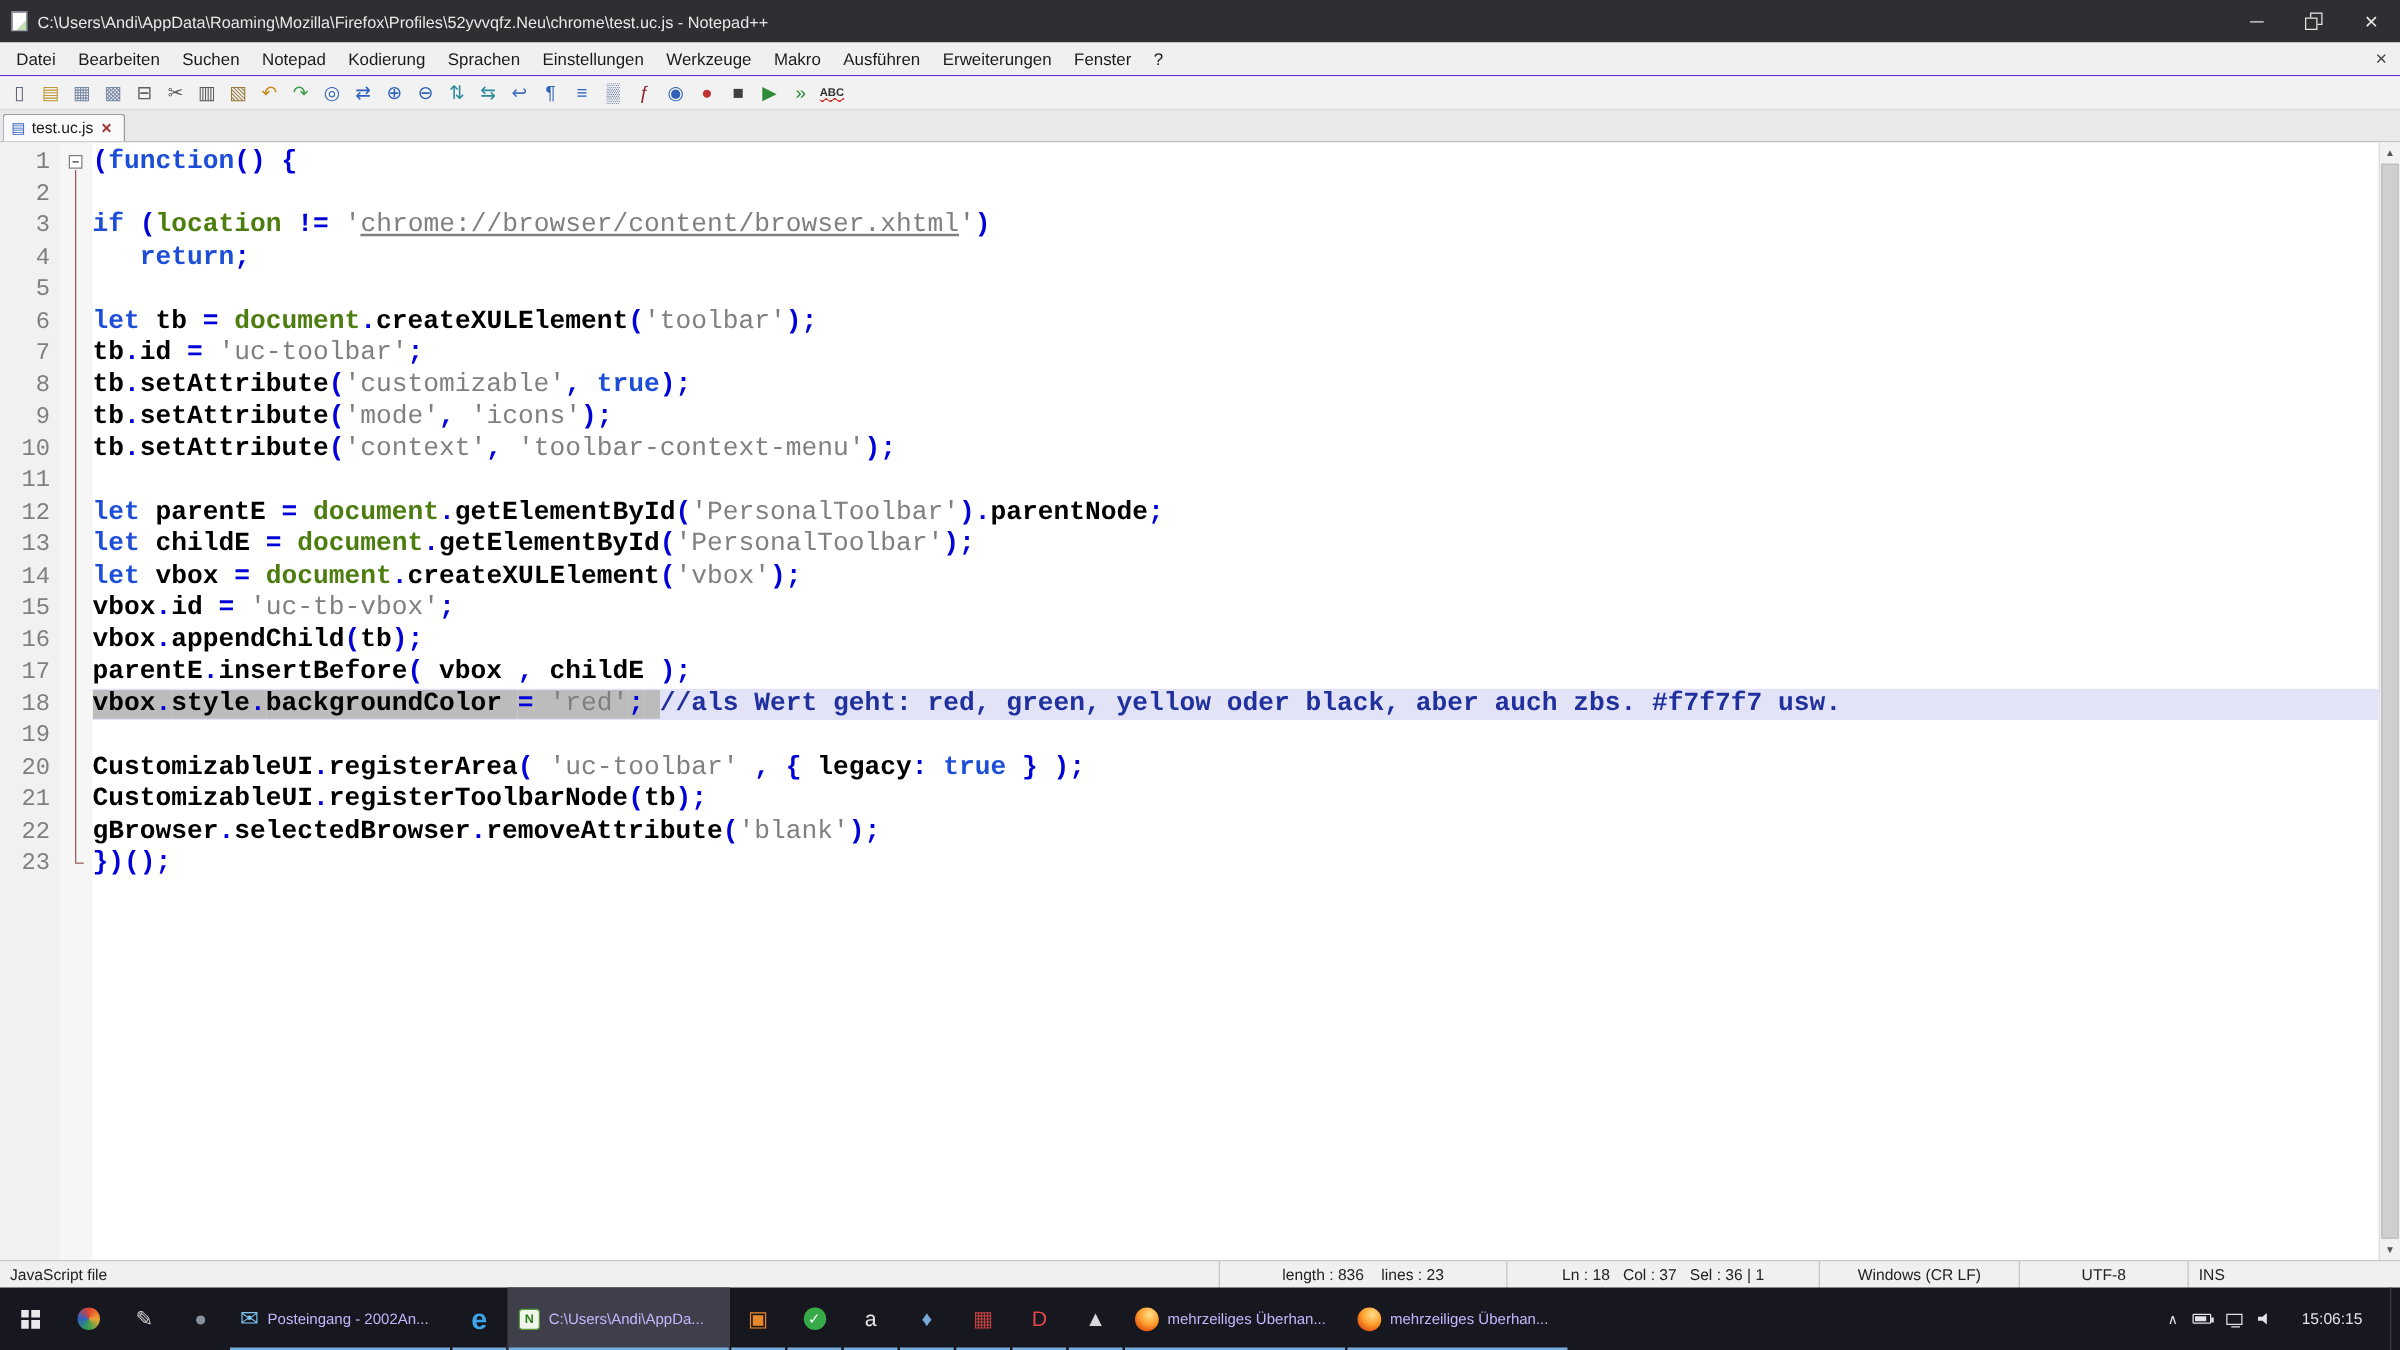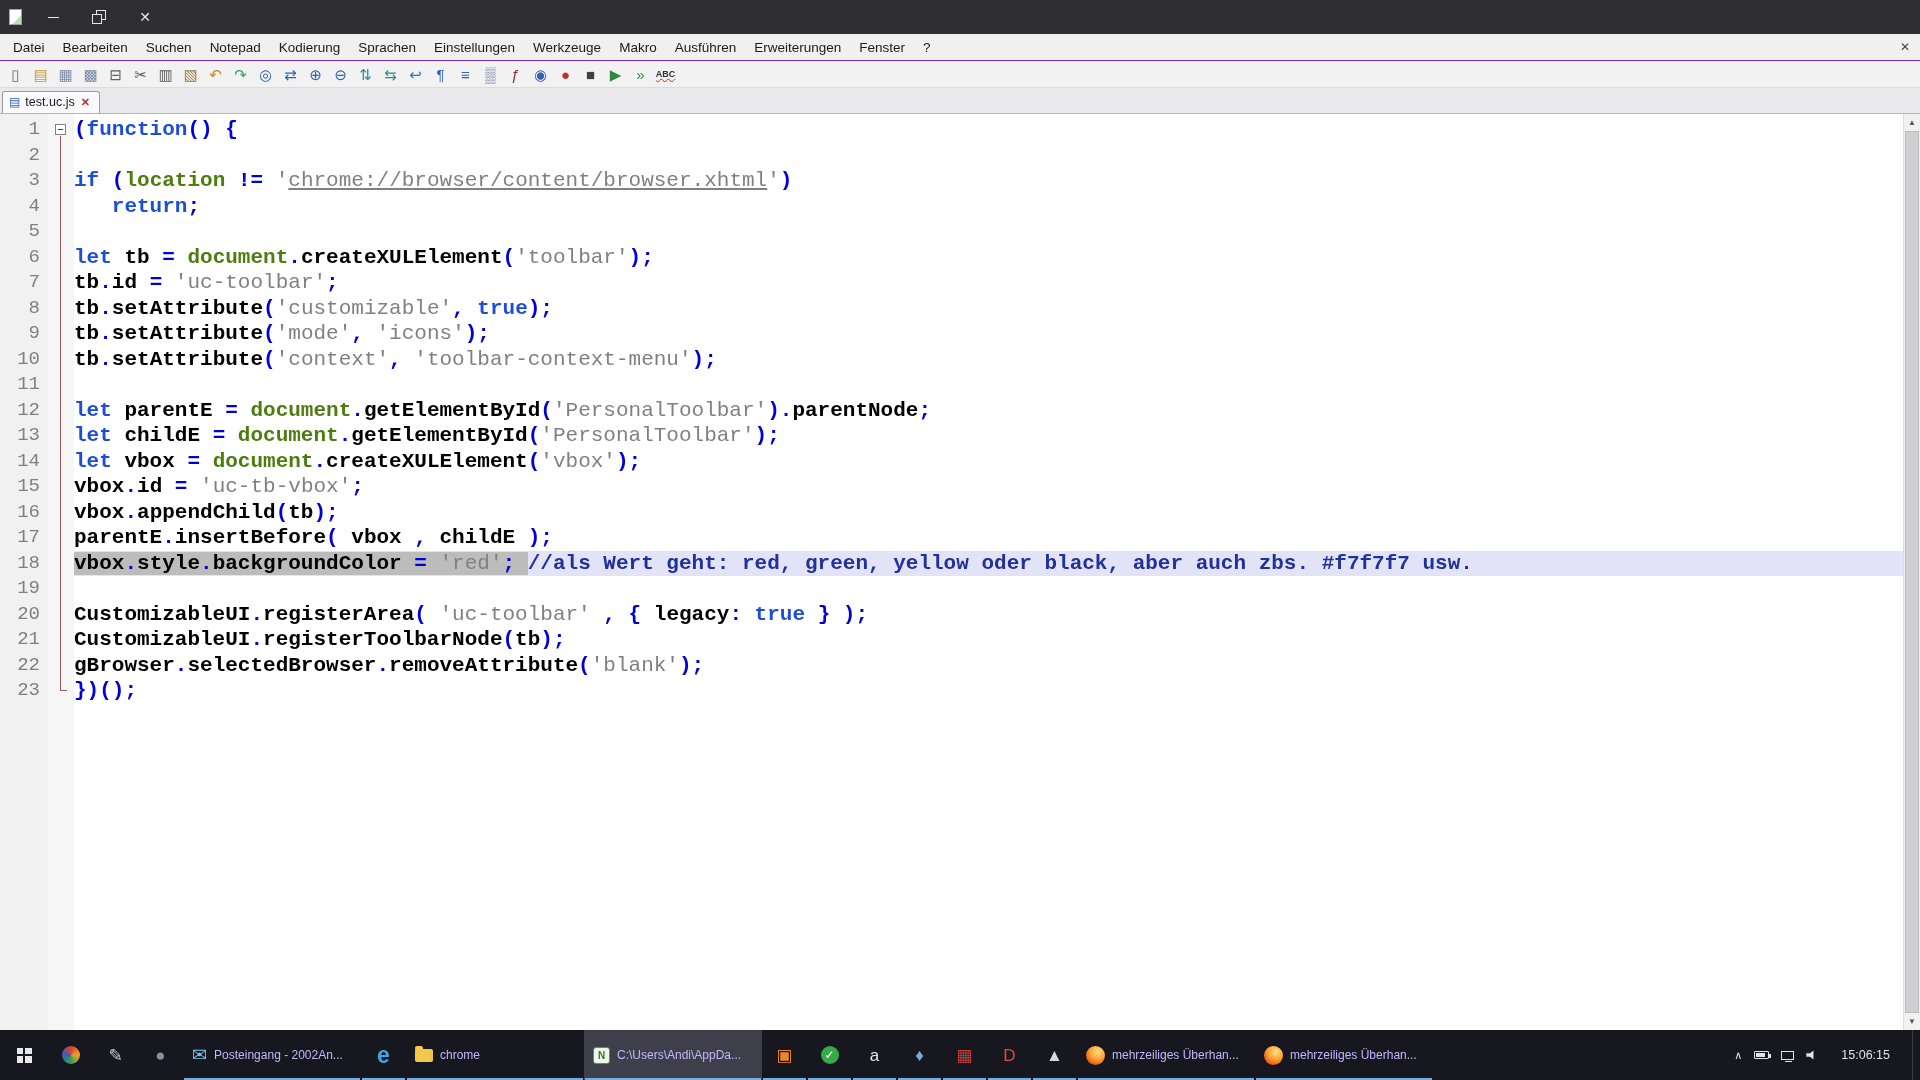--- a/index.html
+++ b/index.html
@@ -102,20 +102,21 @@
   .clock { font-size:12.5px; padding:0 10px; }
   .showdesk { width:6px; height:100%; border-left:1px solid #3a3a44; }
 </style>
 </head>
 <body>
 
 <div id="screen">
 
   <div class="titlebar">
     <span class="title-doc-icon"></span>
+    <span class="window-title">C:\Users\Andi\AppData\Roaming\Mozilla\Firefox\Profiles\52yvvqfz.Neu\chrome\test.uc.js - Notepad++</span>
     <div class="wc wc-min"></div>
     <div class="wc wc-max"></div>
     <div class="wc">
         <span class="wc-close">✕</span>
       </div>
   </div>
 
   <div class="menubar">
     <div id="menu-items">
         <div class="mitem">Datei</div>
@@ -205,20 +206,28 @@
       <div class="fold-end"></div>
     </div>
     <div class="code" id="codelines"><div class="cline"><span class="tk-o">(</span><span class="tk-k">function</span><span class="tk-o">() {</span></div><div class="cline"></div><div class="cline"><span class="tk-k">if</span><span class="tk-i"> </span><span class="tk-o">(</span><span class="tk-d">location</span><span class="tk-i"> </span><span class="tk-o">!=</span><span class="tk-i"> </span><span class="tk-s">'</span><span class="tk-u">chrome://browser/content/browser.xhtml</span><span class="tk-s">'</span><span class="tk-o">)</span></div><div class="cline"><span class="tk-i">   </span><span class="tk-k">return</span><span class="tk-o">;</span></div><div class="cline"></div><div class="cline"><span class="tk-k">let</span><span class="tk-i"> tb </span><span class="tk-o">=</span><span class="tk-i"> </span><span class="tk-d">document</span><span class="tk-o">.</span><span class="tk-i">createXULElement</span><span class="tk-o">(</span><span class="tk-s">'toolbar'</span><span class="tk-o">);</span></div><div class="cline"><span class="tk-i">tb</span><span class="tk-o">.</span><span class="tk-i">id </span><span class="tk-o">=</span><span class="tk-i"> </span><span class="tk-s">'uc-toolbar'</span><span class="tk-o">;</span></div><div class="cline"><span class="tk-i">tb</span><span class="tk-o">.</span><span class="tk-i">setAttribute</span><span class="tk-o">(</span><span class="tk-s">'customizable'</span><span class="tk-o">,</span><span class="tk-i"> </span><span class="tk-k">true</span><span class="tk-o">);</span></div><div class="cline"><span class="tk-i">tb</span><span class="tk-o">.</span><span class="tk-i">setAttribute</span><span class="tk-o">(</span><span class="tk-s">'mode'</span><span class="tk-o">,</span><span class="tk-i"> </span><span class="tk-s">'icons'</span><span class="tk-o">);</span></div><div class="cline"><span class="tk-i">tb</span><span class="tk-o">.</span><span class="tk-i">setAttribute</span><span class="tk-o">(</span><span class="tk-s">'context'</span><span class="tk-o">,</span><span class="tk-i"> </span><span class="tk-s">'toolbar-context-menu'</span><span class="tk-o">);</span></div><div class="cline"></div><div class="cline"><span class="tk-k">let</span><span class="tk-i"> parentE </span><span class="tk-o">=</span><span class="tk-i"> </span><span class="tk-d">document</span><span class="tk-o">.</span><span class="tk-i">getElementById</span><span class="tk-o">(</span><span class="tk-s">'PersonalToolbar'</span><span class="tk-o">).</span><span class="tk-i">parentNode</span><span class="tk-o">;</span></div><div class="cline"><span class="tk-k">let</span><span class="tk-i"> childE </span><span class="tk-o">=</span><span class="tk-i"> </span><span class="tk-d">document</span><span class="tk-o">.</span><span class="tk-i">getElementById</span><span class="tk-o">(</span><span class="tk-s">'PersonalToolbar'</span><span class="tk-o">);</span></div><div class="cline"><span class="tk-k">let</span><span class="tk-i"> vbox </span><span class="tk-o">=</span><span class="tk-i"> </span><span class="tk-d">document</span><span class="tk-o">.</span><span class="tk-i">createXULElement</span><span class="tk-o">(</span><span class="tk-s">'vbox'</span><span class="tk-o">);</span></div><div class="cline"><span class="tk-i">vbox</span><span class="tk-o">.</span><span class="tk-i">id </span><span class="tk-o">=</span><span class="tk-i"> </span><span class="tk-s">'uc-tb-vbox'</span><span class="tk-o">;</span></div><div class="cline"><span class="tk-i">vbox</span><span class="tk-o">.</span><span class="tk-i">appendChild</span><span class="tk-o">(</span><span class="tk-i">tb</span><span class="tk-o">);</span></div><div class="cline"><span class="tk-i">parentE</span><span class="tk-o">.</span><span class="tk-i">insertBefore</span><span class="tk-o">(</span><span class="tk-i"> vbox </span><span class="tk-o">,</span><span class="tk-i"> childE </span><span class="tk-o">);</span></div><div class="cline cur"><span class="tk-i sel">vbox</span><span class="tk-o sel">.</span><span class="tk-i sel">style</span><span class="tk-o sel">.</span><span class="tk-i sel">backgroundColor </span><span class="tk-o sel">=</span><span class="tk-i sel"> </span><span class="tk-s sel">'red'</span><span class="tk-o sel">;</span><span class="tk-i sel"> </span><span class="tk-c">//als Wert geht: red, green, yellow oder black, aber auch zbs. #f7f7f7 usw.</span></div><div class="cline"></div><div class="cline"><span class="tk-i">CustomizableUI</span><span class="tk-o">.</span><span class="tk-i">registerArea</span><span class="tk-o">(</span><span class="tk-i"> </span><span class="tk-s">'uc-toolbar'</span><span class="tk-i"> </span><span class="tk-o">,</span><span class="tk-i"> </span><span class="tk-o">{</span><span class="tk-i"> legacy</span><span class="tk-o">:</span><span class="tk-i"> </span><span class="tk-k">true</span><span class="tk-i"> </span><span class="tk-o">}</span><span class="tk-i"> </span><span class="tk-o">);</span></div><div class="cline"><span class="tk-i">CustomizableUI</span><span class="tk-o">.</span><span class="tk-i">registerToolbarNode</span><span class="tk-o">(</span><span class="tk-i">tb</span><span class="tk-o">);</span></div><div class="cline"><span class="tk-i">gBrowser</span><span class="tk-o">.</span><span class="tk-i">selectedBrowser</span><span class="tk-o">.</span><span class="tk-i">removeAttribute</span><span class="tk-o">(</span><span class="tk-s">'blank'</span><span class="tk-o">);</span></div><div class="cline"><span class="tk-o">})();</span></div></div>
     <div class="vscroll">
       <div class="sb-arrow">▲</div>
       <div class="sb-thumb"></div>
       <div class="sb-arrow down">▼</div>
     </div>
   </div>
 
+  <div class="statusbar">
+    <div class="st-cell st-doc">JavaScript file</div>
+    <div class="st-cell st-len">length : 836    lines : 23</div>
+    <div class="st-cell st-pos">Ln : 18   Col : 37   Sel : 36 | 1</div>
+    <div class="st-cell st-eol">Windows (CR LF)</div>
+    <div class="st-cell st-enc">UTF-8</div>
+    <div class="st-cell st-ins">INS</div>
+  </div>
 
   <div class="taskbar">
     <div id="taskbar-items">
         <div class="tbtn ico start">
           <div class="ico-win">
             <span></span>
             <span></span>
             <span></span>
             <span></span>
           </div>
@@ -231,24 +240,20 @@
         </div>
         <div class="tbtn ico">
           <span class="ico-glyph" style="color: rgb(136, 144, 160);">●</span>
         </div>
         <div class="tbtn lab running">
           <div class="ico-envelope">✉</div>
           <span class="tlabel">Posteingang - 2002An...</span>
         </div>
         <div class="tbtn ico running">
           <div class="ico-edge">e</div>
-        </div>
-        <div class="tbtn lab running">
-          <div class="ico-folder"></div>
-          <span class="tlabel">chrome</span>
         </div>
         <div class="tbtn lab active running">
           <div class="ico-npp">N</div>
           <span class="tlabel">C:\Users\Andi\AppDa...</span>
         </div>
         <div class="tbtn ico running">
           <span class="ico-glyph" style="color: rgb(232, 136, 42);">▣</span>
         </div>
         <div class="tbtn ico running">
           <span class="ico-glyph bgc" style="color: rgb(255, 255, 255); background: rgb(53, 170, 71); border-radius: 50%;">✓</span>

